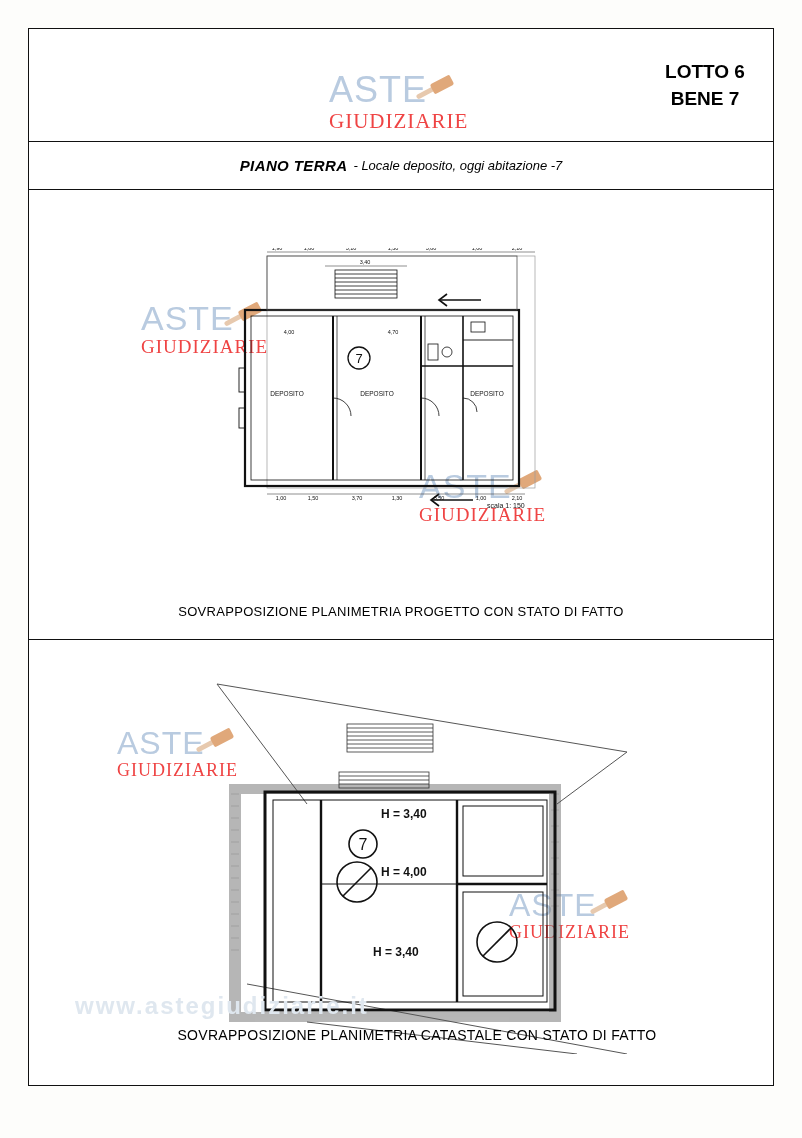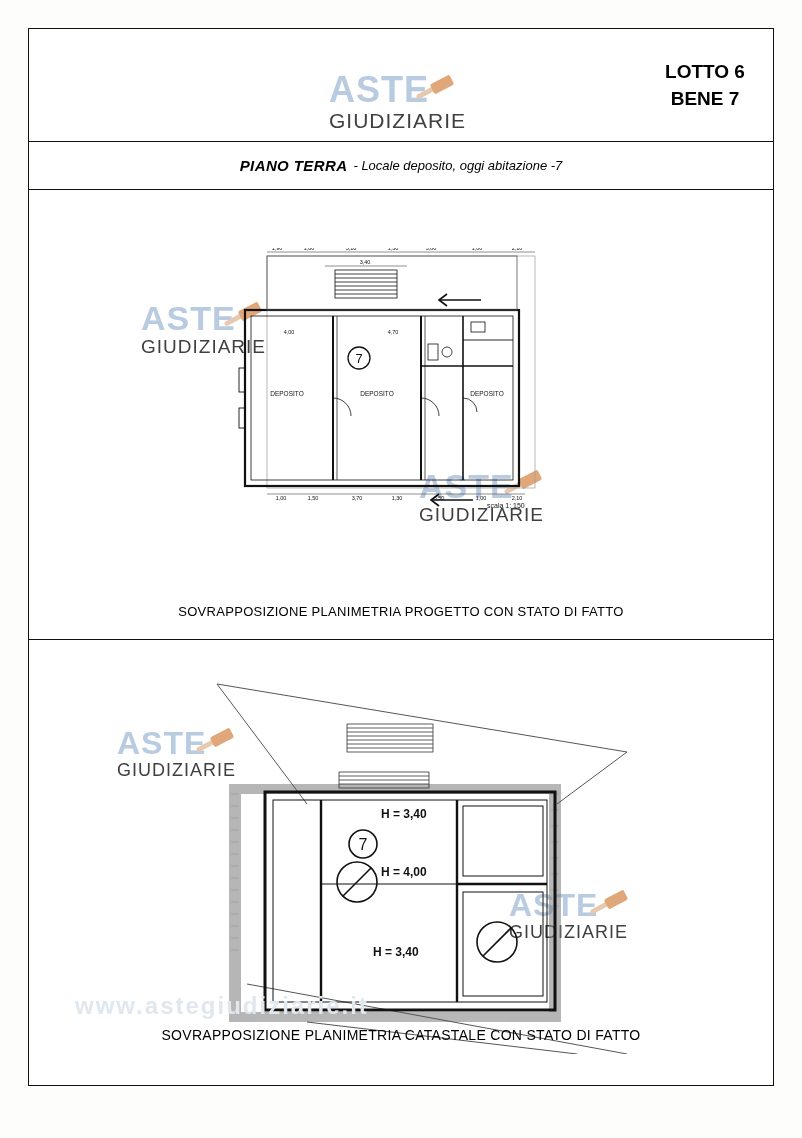--- a/index.html
+++ b/index.html
@@ -132,21 +132,21 @@
   .panel-lower {
     position: absolute;
     left: 0;
     top: 611px;
     width: 100%;
     bottom: 0;
     box-sizing: border-box;
   }
   .caption-lower {
     position: absolute;
-    left: 0;
+    left: 16px;
     bottom: 42px;
     width: 100%;
     text-align: center;
     font-size: 14px;
     letter-spacing: 0.3px;
   }
 
   
   .footer {
     position: absolute;
@@ -160,28 +160,28 @@
   }
 
   
   .wm {
     position: absolute;
     pointer-events: none;
     user-select: none;
   }
   .wm-aste {
     font-family: "Liberation Sans", sans-serif;
-    font-weight: bold;
+    font-weight: normal;
     color: #b9cbe0;
     line-height: 0.95;
     letter-spacing: 1px;
   }
   .wm-giud {
-    font-family: Liberation Sans, sans-serif;
-    color: #404040;
+    font-family: Liberation Serif, serif;
+    color: #ef4444;
     letter-spacing: 1px;
   }
   .gavel {
     position: absolute;
     width: 46px;
     height: 22px;
   }
   .gavel .head {
     position: absolute;
     left: 16px; top: 0;

